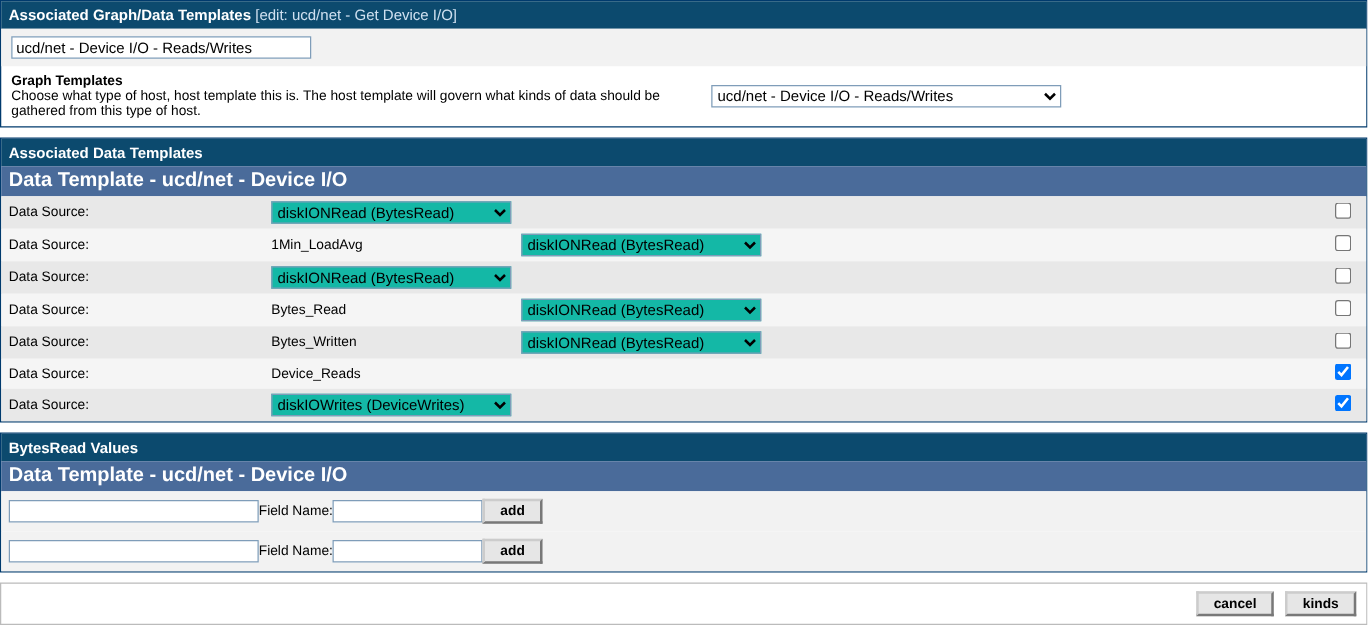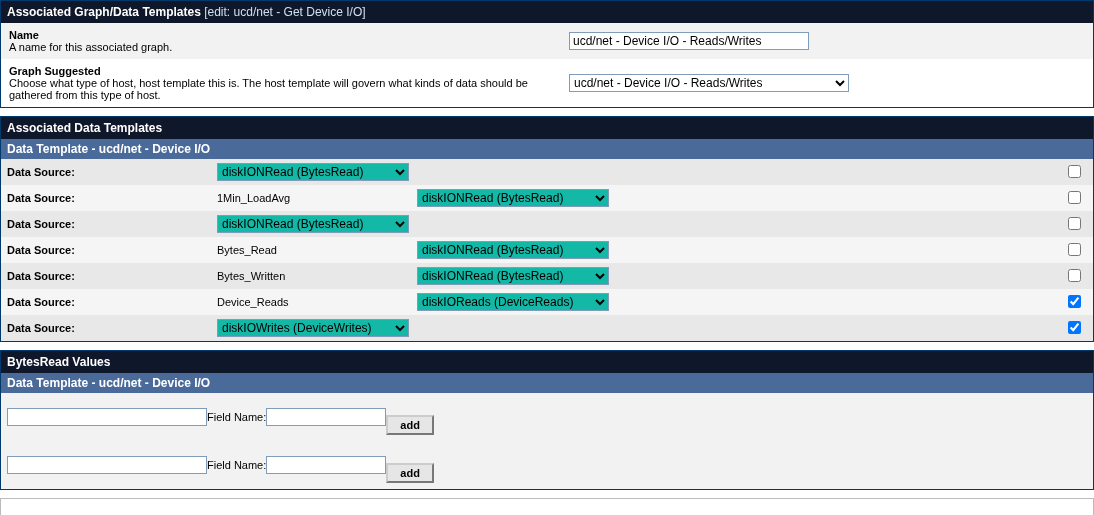--- a/index.html
+++ b/index.html
@@ -1,66 +1,62 @@
 <!DOCTYPE html>
 <html><head>
   <meta charset="utf-8">
   <style>
     * { box-sizing: border-box; margin: 0; padding: 0; }
     body { font-family: Verdana, Arial, sans-serif; font-size: 11px; background: #fff; color: #000; }
     .panel { border: 1px solid #003a6d; margin-bottom: 8px; }
-    .hdr { background: #0f172a; color: #fff; font-weight: bold; font-size: 12px; padding: 4px 6px; }
+    .hdr { background: #0c4a6e; color: #fff; font-weight: bold; font-size: 12px; padding: 4px 6px; }
     .hdr .edit { font-weight: normal; color: #cfe0f0; }
-    .subhdr { background: #4a6b9a; color: #fff; font-weight: bold; font-size: 12px; padding: 3px 6px; }
+    .subhdr { background: #4a6b9a; color: #fff; font-weight: bold; font-size: 16px; padding: 3px 6px; }
     .formrow { display: flex; align-items: center; padding: 6px 8px; }
     .formrow.alt { background: #f2f2f2; }
     .formrow .desc { flex: 0 0 560px; }
     .formrow .desc .lbl { font-weight: bold; }
     .formrow .desc .sub { font-weight: normal; }
     .formrow .ctrl { flex: 1; }
     .formrow .ctrl input[type=text] { width: 240px; font-size: 12px; padding: 1px 3px; border: 1px solid #7f9db9; }
     .formrow .ctrl select { width: 280px; font-size: 12px; border: 1px solid #7f9db9; background: #fff; }
     .dsrow { display: flex; align-items: center; padding: 4px 6px; }
     .dsrow.alt0 { background: #e8e8e8; }
     .dsrow.alt1 { background: #f5f5f5; }
-    .dsrow .c1 { flex: 0 0 210px; font-weight: bold; }
+    .dsrow .c1 { flex: 0 0 210px; font-weight: normal; }
     .dsrow .c2 { flex: 0 0 200px; }
     .dsrow .c3 { flex: 0 0 230px; }
     .dsrow .c3 select { width: 192px; font-size: 12px; border: 1px solid #7f9db9; background: #14b8a6; }
     .dsrow .c4 { flex: 1; text-align: right; padding-right: 6px; }
     .svrow { display: flex; align-items: center; padding: 6px 6px; background: #f2f2f2; gap: 0; }
     .svrow input[type=text] { width: 200px; font-size: 12px; border: 1px solid #7f9db9; padding: 1px 3px; }
     .svrow .fl { }
     .svrow .sv2 { width: 120px !important; }
-    .btn { font-family: Verdana, Arial, sans-serif; font-size: 11px; font-weight: bold; padding: 2px 12px; background: #e6e6e6; border: 2px outset #ccc; cursor: pointer; margin-top: 16px; }
+    .btn { font-family: Verdana, Arial, sans-serif; font-size: 11px; font-weight: bold; padding: 2px 12px; background: #e6e6e6; border: 2px outset #ccc; cursor: pointer; }
     .btnbar { text-align: right; padding: 6px 8px; border: 1px solid #bbb; background: #fff; }
     .btnbar .btn { margin-left: 6px; text-align: center; }
   </style>
 </head>
 <body>
 
 <div class="panel">
   <div class="hdr">
     <span>Associated Graph/Data Templates</span>
     <span class="edit">
       <span>[edit: </span><span>ucd/net - Get Device I/O</span><span>]</span>
     </span>
   </div>
   <div class="formrow alt">
-    <div class="desc">
-      <div class="lbl">Name</div>
-      <div class="sub">A name for this associated graph.</div>
-    </div>
     <div class="ctrl">
       <input type="text" value="ucd/net - Device I/O - Reads/Writes" style="">
     </div>
   </div>
   <div class="formrow">
     <div class="desc">
-      <div class="lbl">Graph Suggested</div>
+      <div class="lbl">Graph Templates</div>
       <div class="sub">Choose what type of host, host template this is. The host template will govern what kinds of data should be gathered from this type of host.</div>
     </div>
     <div class="ctrl">
       <select>
         <option>ucd/net - Device I/O - Reads/Writes</option>
       </select>
     </div>
   </div>
 </div>
 
@@ -94,21 +90,20 @@
       </div>
       <div class="dsrow alt0">
         <div class="c1">Data Source:</div>
         <div class="c2">Bytes_Written</div>
         <div class="c3"><select><option>diskIONRead (BytesRead)</option></select></div>
         <div class="c4"><input type="checkbox" style=""></div>
       </div>
       <div class="dsrow alt1">
         <div class="c1">Data Source:</div>
         <div class="c2">Device_Reads</div>
-        <div class="c3"><select><option>diskIOReads (DeviceReads)</option></select></div>
         <div class="c4"><input type="checkbox" checked="" style=""></div>
       </div>
       <div class="dsrow alt0">
         <div class="c1">Data Source:</div>
         <div class="c3"><select><option>diskIOWrites (DeviceWrites)</option></select></div>
         <div class="c4"><input type="checkbox" checked="" style=""></div>
       </div>
     </div>
 </div>
 

